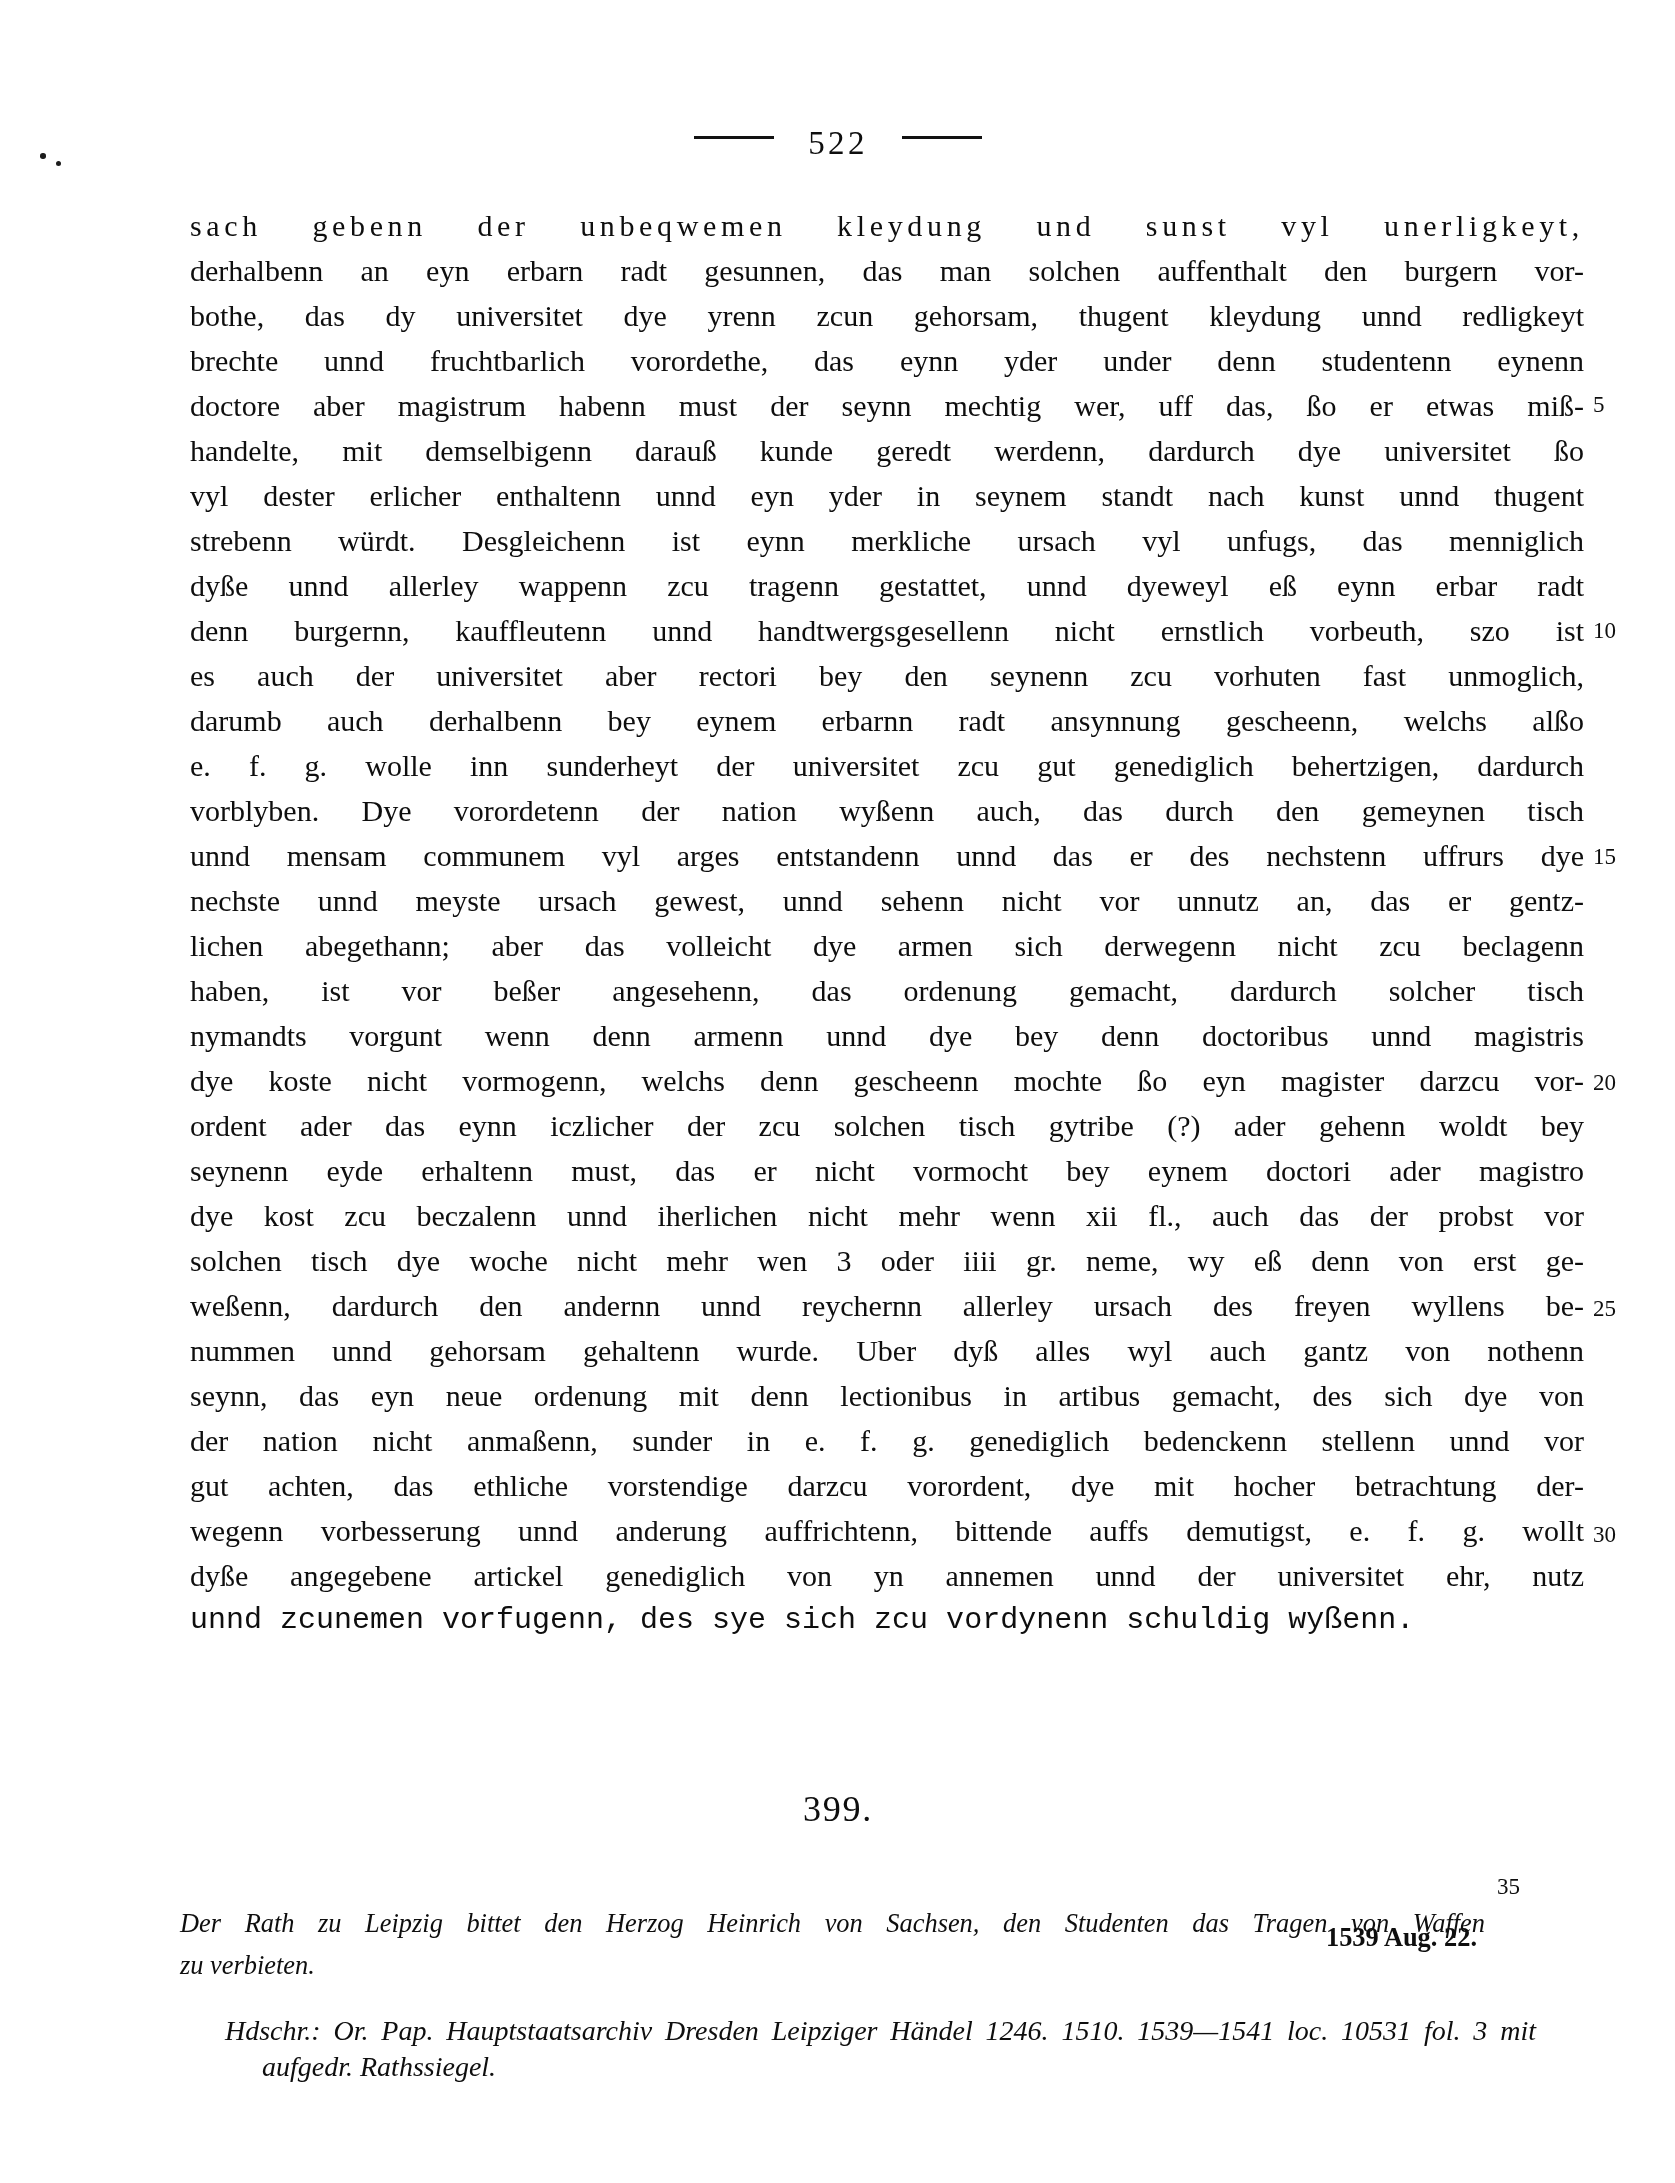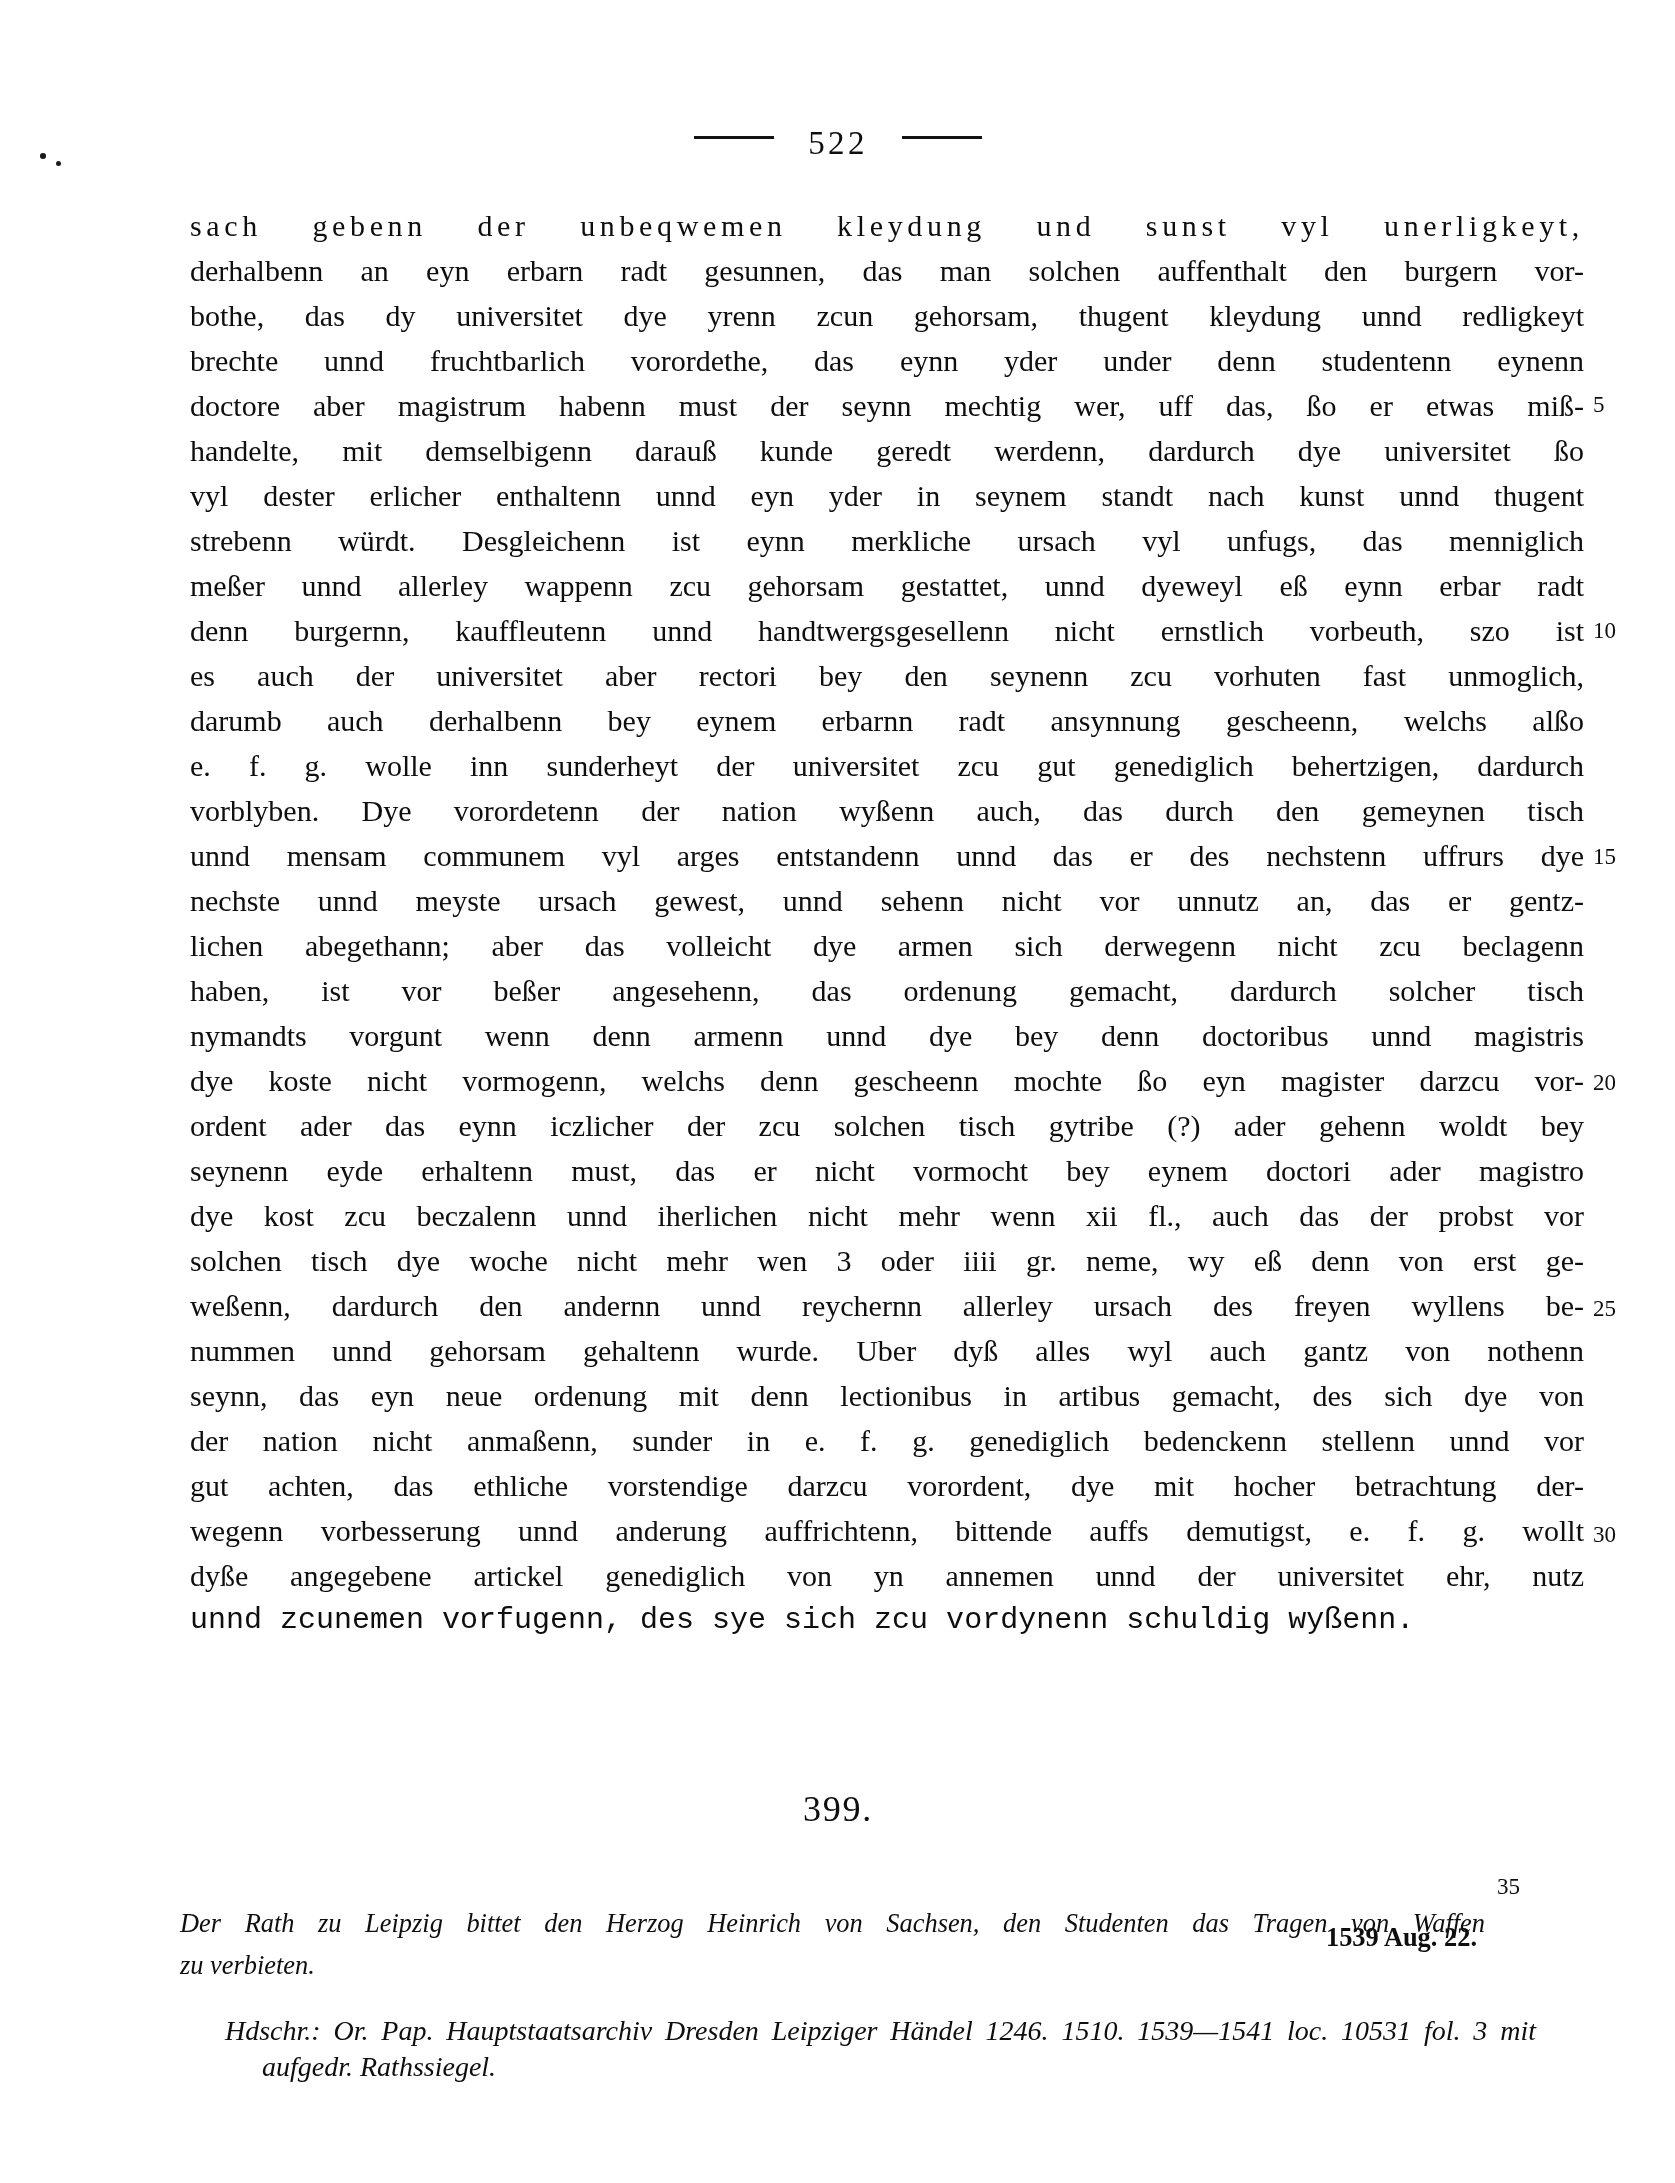--- a/index.html
+++ b/index.html
@@ -116,21 +116,21 @@
 
   <main class="body-text" id="bodyText">
       <div class="tline spread">sach gebenn der unbeqwemen kleydung und sunst vyl unerligkeyt,</div>
       <div class="tline">derhalbenn an eyn erbarn radt gesunnen, das man solchen auffenthalt den burgern vor-</div>
       <div class="tline">bothe, das dy universitet dye yrenn zcun gehorsam, thugent kleydung unnd redligkeyt</div>
       <div class="tline">brechte unnd fruchtbarlich vorordethe, das eynn yder under denn studentenn eynenn</div>
       <div class="tline">doctore aber magistrum habenn must der seynn mechtig wer, uff das, ßo er etwas miß-</div>
       <div class="tline">handelte, mit demselbigenn darauß kunde geredt werdenn, dardurch dye universitet ßo</div>
       <div class="tline">vyl dester erlicher enthaltenn unnd eyn yder in seynem standt nach kunst unnd thugent</div>
       <div class="tline">strebenn würdt. Desgleichenn ist eynn merkliche ursach vyl unfugs, das menniglich</div>
-      <div class="tline">meßer unnd allerley wappenn zcu gehorsam gestattet, unnd dyeweyl eß eynn erbar radt</div>
+      <div class="tline">dyße unnd allerley wappenn zcu tragenn gestattet, unnd dyeweyl eß eynn erbar radt</div>
       <div class="tline">denn burgernn, kauffleutenn unnd handtwergsgesellenn nicht ernstlich vorbeuth, szo ist</div>
       <div class="tline">es auch der universitet aber rectori bey den seynenn zcu vorhuten fast unmoglich,</div>
       <div class="tline">darumb auch derhalbenn bey eynem erbarnn radt ansynnung gescheenn, welchs alßo</div>
       <div class="tline">e. f. g. wolle inn sunderheyt der universitet zcu gut genediglich behertzigen, dardurch</div>
       <div class="tline">vorblyben. Dye vorordetenn der nation wyßenn auch, das durch den gemeynen tisch</div>
       <div class="tline">unnd mensam communem vyl arges entstandenn unnd das er des nechstenn uffrurs dye</div>
       <div class="tline">nechste unnd meyste ursach gewest, unnd sehenn nicht vor unnutz an, das er gentz-</div>
       <div class="tline">lichen abegethann; aber das volleicht dye armen sich derwegenn nicht zcu beclagenn</div>
       <div class="tline">haben, ist vor beßer angesehenn, das ordenung gemacht, dardurch solcher tisch</div>
       <div class="tline">nymandts vorgunt wenn denn armenn unnd dye bey denn doctoribus unnd magistris</div>

